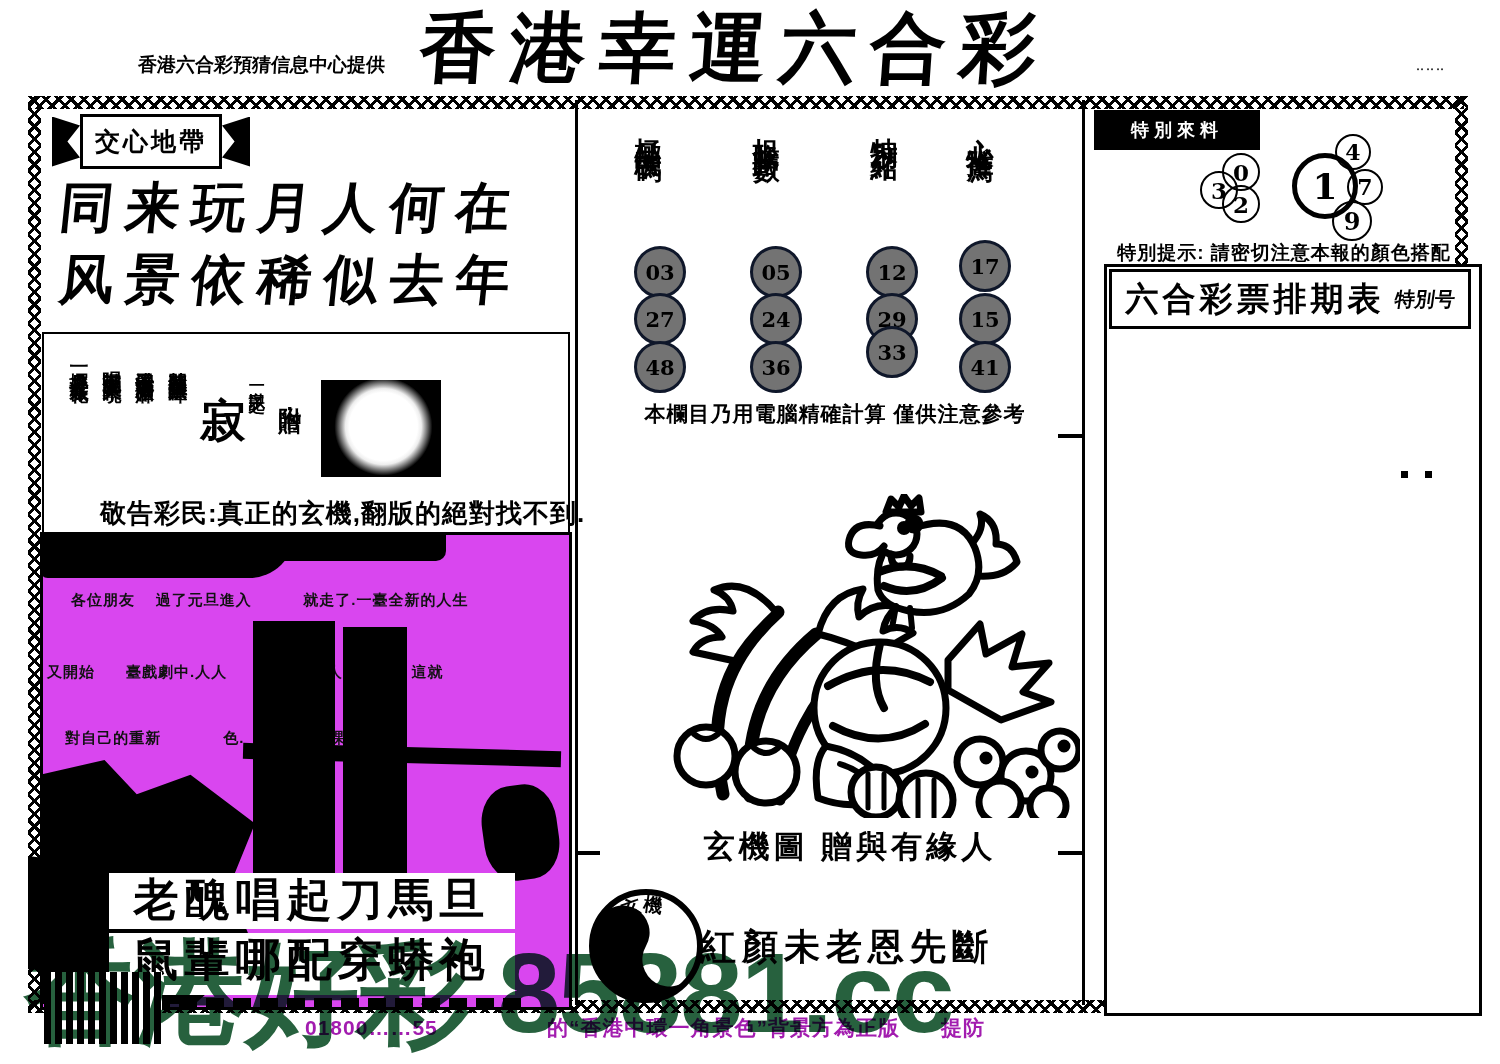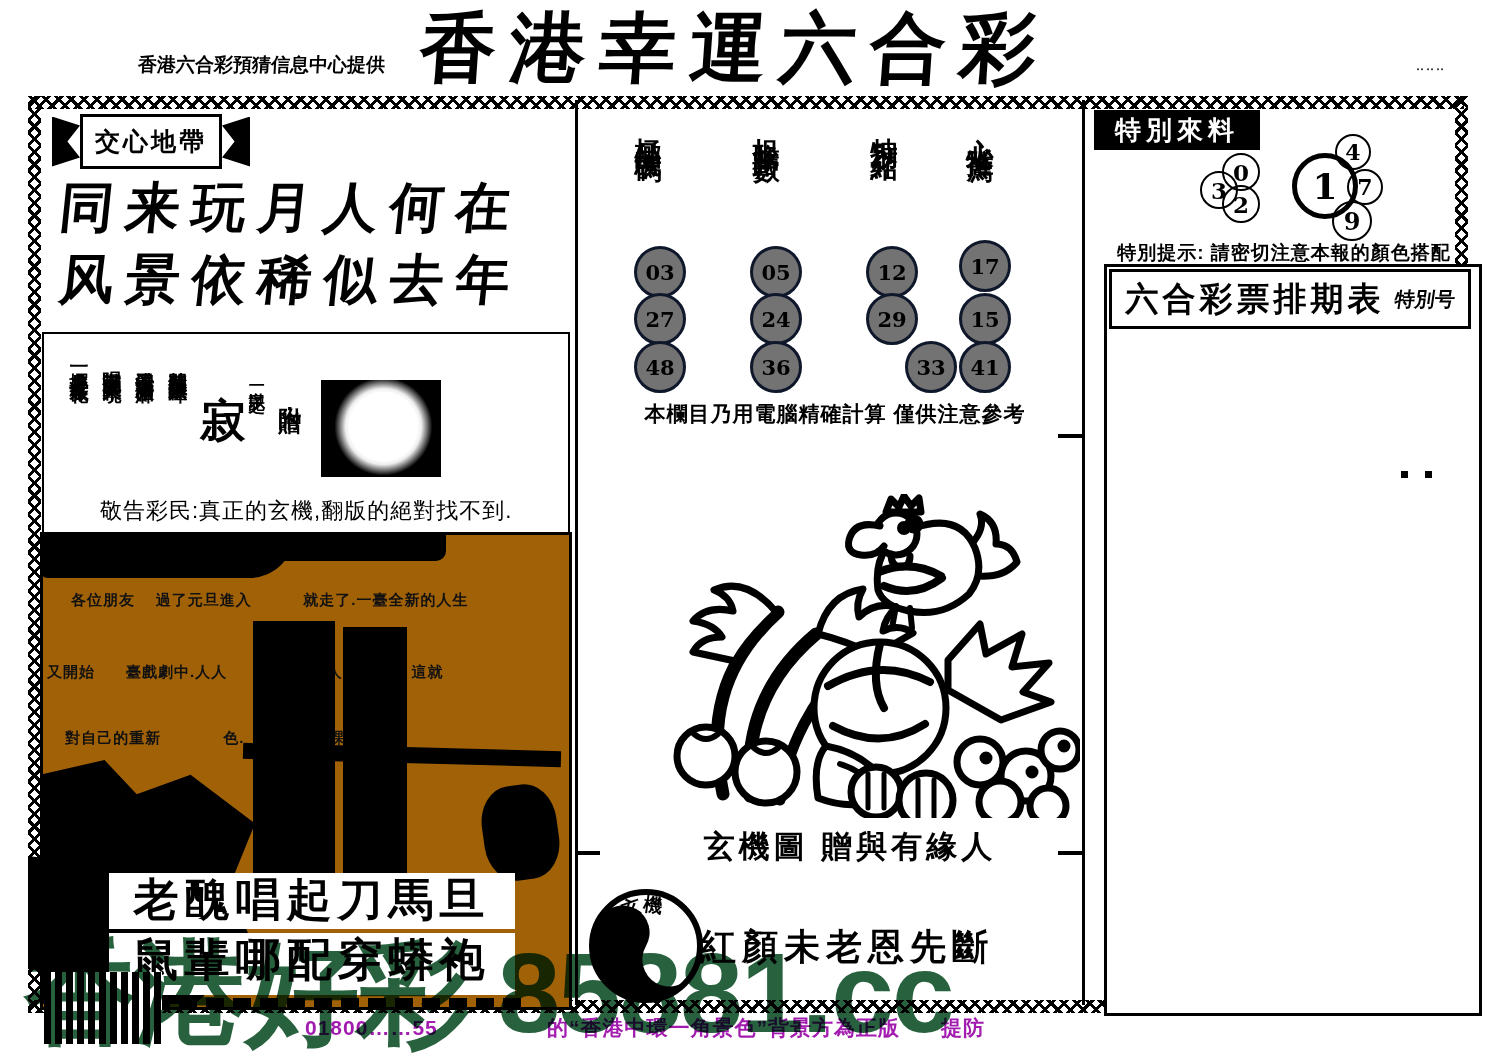--- a/index.html
+++ b/index.html
@@ -35,45 +35,45 @@
       font-family:"DejaVu Serif",serif;line-height:1;white-space:nowrap;}
 
   
   .moonbox{border:2px solid #000;}
   .vcol{writing-mode:vertical-rl;text-orientation:upright;font-weight:bold;
       font-size:19px;line-height:1.05;letter-spacing:2px;}
   .bigchar{font-size:46px;font-weight:bold;line-height:1;}
   .moon{background:#000;}
   .moon i{display:block;width:100%;height:100%;
       background:radial-gradient(circle at 52% 48%, #fff 0 34px, #eee 38px, #000 49px);}
-  .notice{font-size:22px;font-weight:normal;letter-spacing:1px;}
-
-  
-  .articlebox{border:3px solid #000;background:#a16207;}
+  .notice{font-size:26px;font-weight:bold;letter-spacing:1px;}
+
+  
+  .articlebox{border:3px solid #000;background:#d946ef;}
   .scanline{font-size:15px;font-weight:bold;color:#111;white-space:pre;letter-spacing:1px;}
   .blk{background:#000;position:absolute;}
   .headline{background:#fff;font-size:45px;font-weight:900;letter-spacing:6px;
       text-align:center;line-height:1.2;white-space:nowrap;z-index:3;
       font-family:"DejaVu Serif",serif;}
   .tornline{background:repeating-linear-gradient(90deg,#000 0 18px,transparent 18px 27px);}
   .barcode{background:repeating-linear-gradient(90deg,#000 0 7px,#fff 7px 11px);z-index:3;}
 
   
   .vhead{writing-mode:vertical-rl;text-orientation:upright;font-size:27px;font-weight:bold;
       letter-spacing:6px;transform:translateX(-50%);}
   .numcircle{position:absolute;width:46px;height:46px;border:3px solid #0f172a;border-radius:50%;
       display:flex;align-items:center;justify-content:center;font-size:21px;font-weight:bold;
       background:#737373;transform:translate(-50%,-50%);font-family:"DejaVu Serif",serif;}
   .note{font-size:21px;font-weight:bold;text-align:center;letter-spacing:1px;}
   .caption{font-size:31px;font-weight:bold;letter-spacing:4px;text-align:center;}
   .midpoem{font-size:36px;font-weight:900;letter-spacing:6px;white-space:nowrap;
       font-family:"DejaVu Serif",serif;line-height:1;margin-top:40px;}
 
   
-  .speclabel{background:#000;color:#fff;font-size:26px;font-weight:bold;letter-spacing:5px;
+  .speclabel{background:#000;color:#fff;font-size:18px;font-weight:bold;letter-spacing:5px;
       display:flex;align-items:center;justify-content:center;}
   .digitcircle{position:absolute;border:2.5px solid #000;border-radius:50%;background:transparent;
       display:flex;align-items:center;justify-content:center;font-weight:bold;
       transform:translate(-50%,-50%);font-family:"DejaVu Serif",serif;}
   .tip{font-size:19px;font-weight:bold;text-align:center;letter-spacing:1px;}
   .schedbox{border:3px solid #000;background:#fff;}
   .schedtitle{border:3px solid #000;display:flex;align-items:center;justify-content:center;gap:10px;}
   .schedtitle .t{font-size:33px;font-weight:900;letter-spacing:4px;font-family:"DejaVu Serif",serif;}
   .schedtitle .badge{font-size:20px;font-weight:bold;transform:skewX(-8deg);}
   .dot{width:7px;height:7px;background:#000;position:absolute;}
@@ -156,21 +156,21 @@
   <div class="abs vhead" style="left:980px;top:116px;">心水推薦</div>
 
   <div class="numcircle" style="left:660px;top:272px;">03</div>
   <div class="numcircle" style="left:660px;top:319px;">27</div>
   <div class="numcircle" style="left:660px;top:367px;">48</div>
   <div class="numcircle" style="left:776px;top:272px;">05</div>
   <div class="numcircle" style="left:776px;top:319px;">24</div>
   <div class="numcircle" style="left:776px;top:367px;">36</div>
   <div class="numcircle" style="left:892px;top:272px;">12</div>
   <div class="numcircle" style="left:892px;top:319px;">29</div>
-  <div class="numcircle" style="left:892px;top:367px;margin-left:39px;">33</div>
+  <div class="numcircle" style="left:892px;top:352px;">33</div>
   <div class="numcircle" style="left:985px;top:266px;">17</div>
   <div class="numcircle" style="left:985px;top:319px;">15</div>
   <div class="numcircle" style="left:985px;top:367px;">41</div>
 
   <div class="abs note" style="left:600px;top:400px;width:470px;">本欄目乃用電腦精確計算 僅供注意參考</div>
 
   <svg class="abs" style="left:628px;top:494px;" width="452" height="324" viewBox="0 0 452 324">
     <g stroke="#000" fill="#fff" stroke-width="7" stroke-linecap="round" stroke-linejoin="round">
 
       <path d="M95,300 C80,230 92,170 150,118" fill="none" stroke-width="13"></path>

